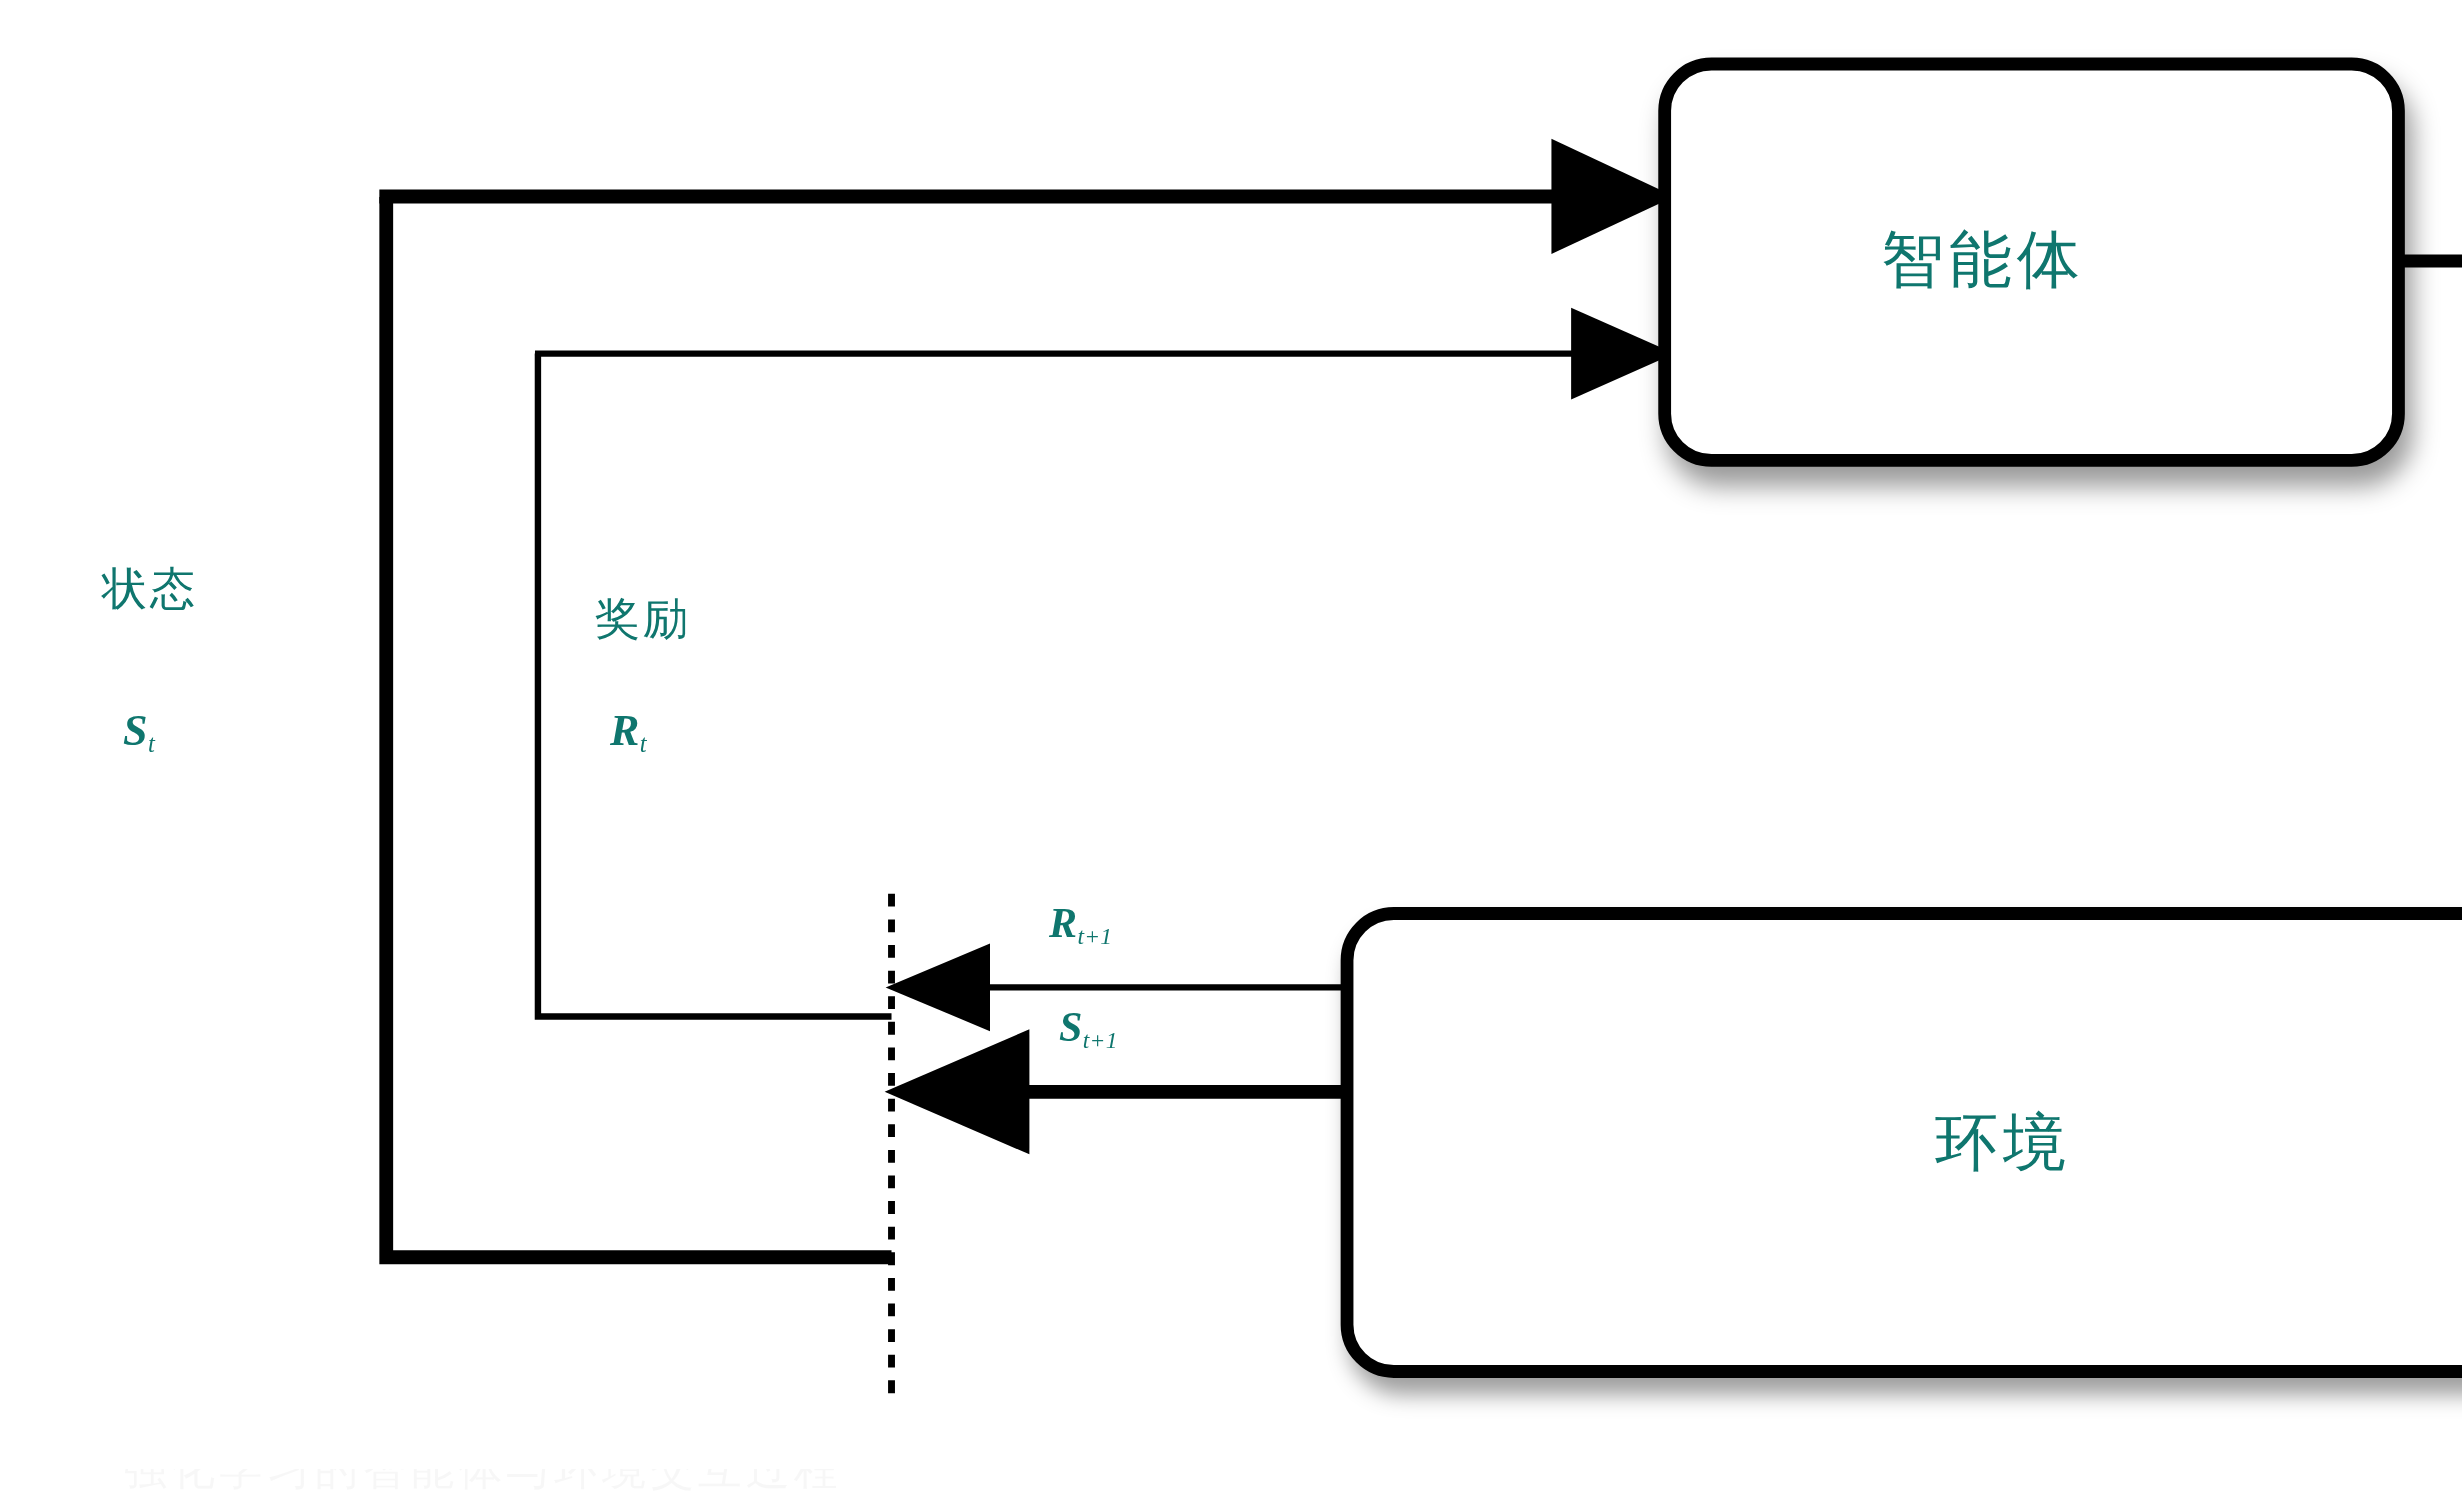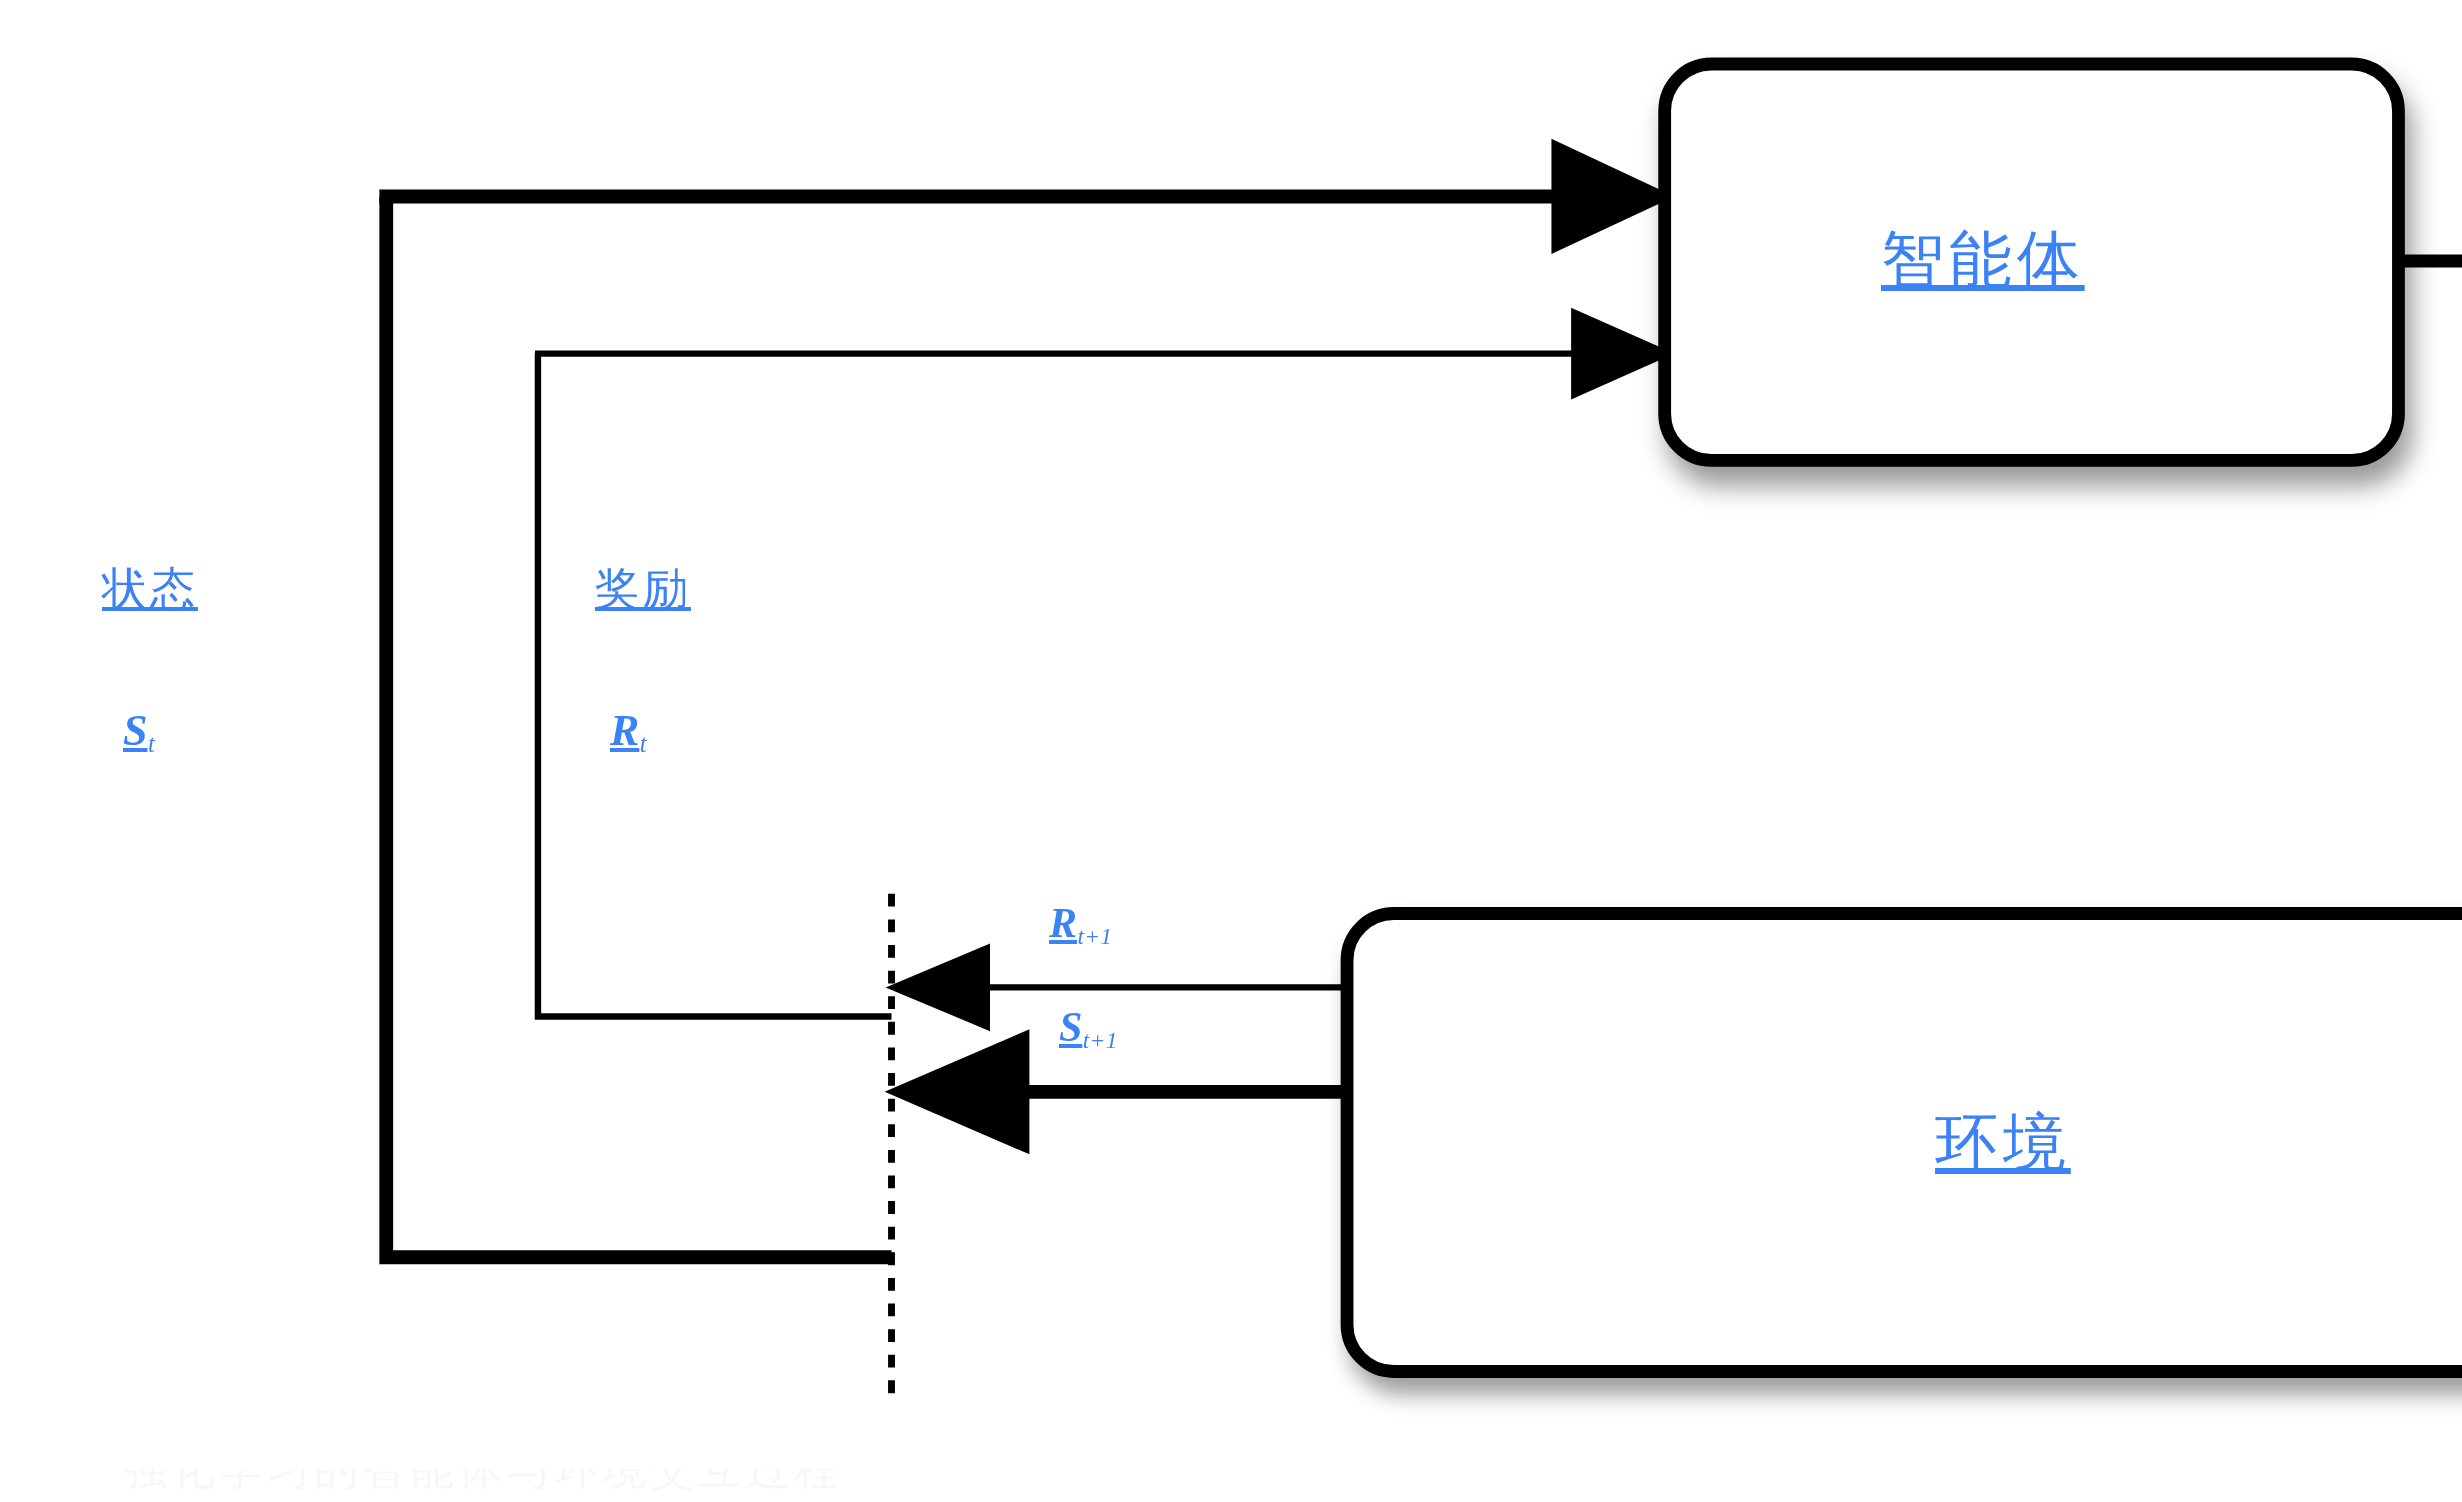--- a/index.html
+++ b/index.html
@@ -27,23 +27,22 @@
     top: 0;
     width: 3940px;
     height: 1502px;
     display: block;
   }
 
   
   .txt {
     position: absolute;
     white-space: nowrap;
-    color: #3b82f6;
+    color: #0f766e;
     line-height: 1;
-    text-decoration: underline;
   }
   .cjk {
     font-family: "DejaVu Sans", "Liberation Sans", sans-serif;
     font-weight: 400;
   }
   .math {
     font-family: "Liberation Serif", "DejaVu Serif", serif;
     font-style: italic;
     font-weight: 700;
   }
@@ -65,21 +64,21 @@
   }
   #agent-title  { left: 1881px; top: 228px; }
   #env-title    { left: 1935px; top: 1111px; }
 
   
   .side-word { font-size: 45px; letter-spacing: 3px; }
   .side-sym  { font-size: 44px; }
 
   #state-word  { left: 102px;  top: 566px; }
   #state-sym   { left: 123px;  top: 709px; }
-  #reward-word { left: 595px; top: 566px; }
+  #reward-word { left: 595px; top: 596px; }
   #reward-sym  { left: 610px; top: 709px; text-align: right; }
 
   
   .edge-sym { font-size: 42px; }
   #reward-next-sym { left: 1049px; top: 902px; }
   #state-next-sym  { left: 1059px; top: 1006px; }
 
   
   #caption-strip {
     position: absolute;

